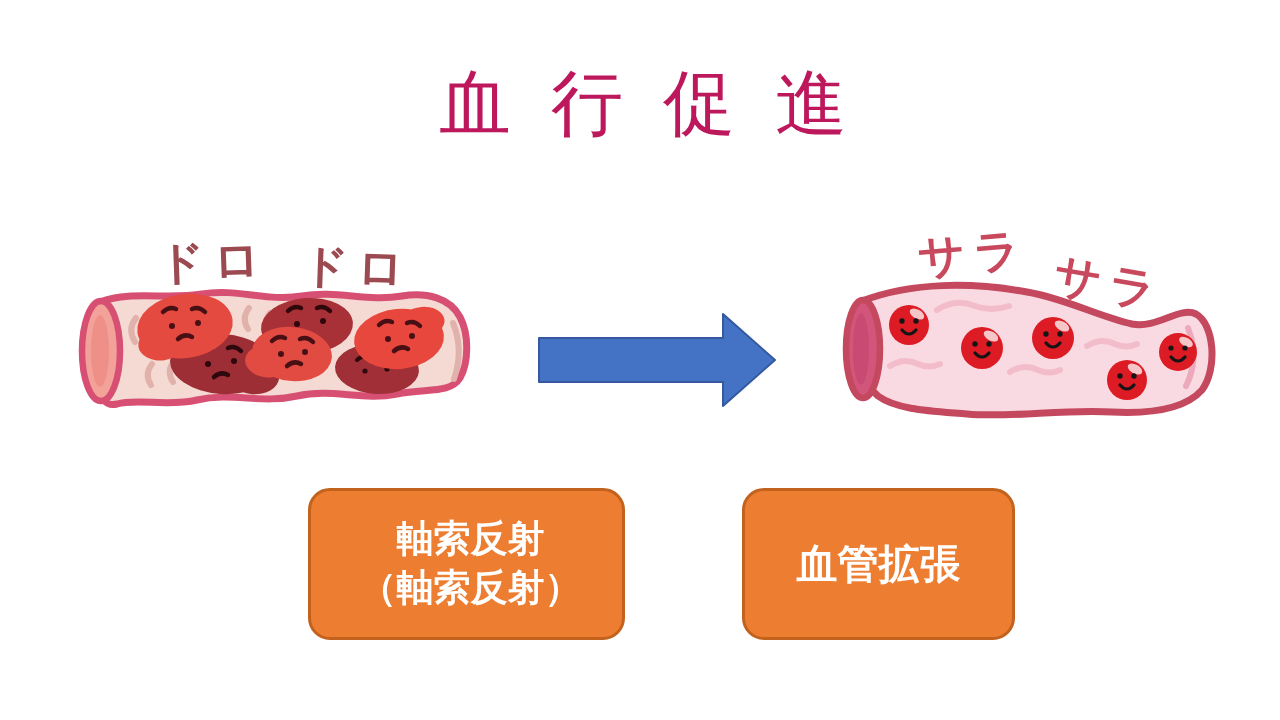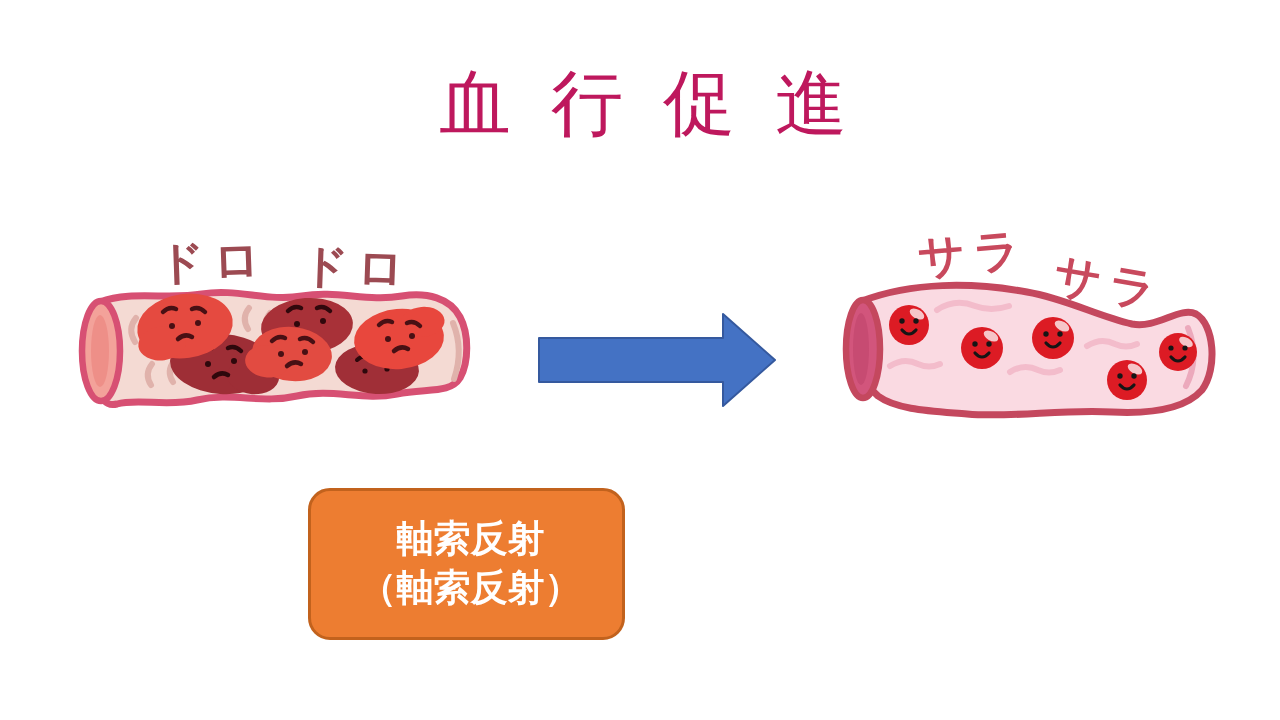--- a/index.html
+++ b/index.html
@@ -190,14 +190,17 @@
       </g>
     </svg>
     <span class="vlabel after-lab lab-a1">サラ</span>
     <span class="vlabel after-lab lab-a2">サラ</span>
   </div>
 
   <div class="pbox box-axon">
     <div class="bline">軸索反射</div>
     <div class="bline">（軸索反射）</div>
   </div>
+  <div class="pbox box-vaso">
+    <div class="bline">血管拡張</div>
+  </div>
 
 </div>
 
 </body></html>

